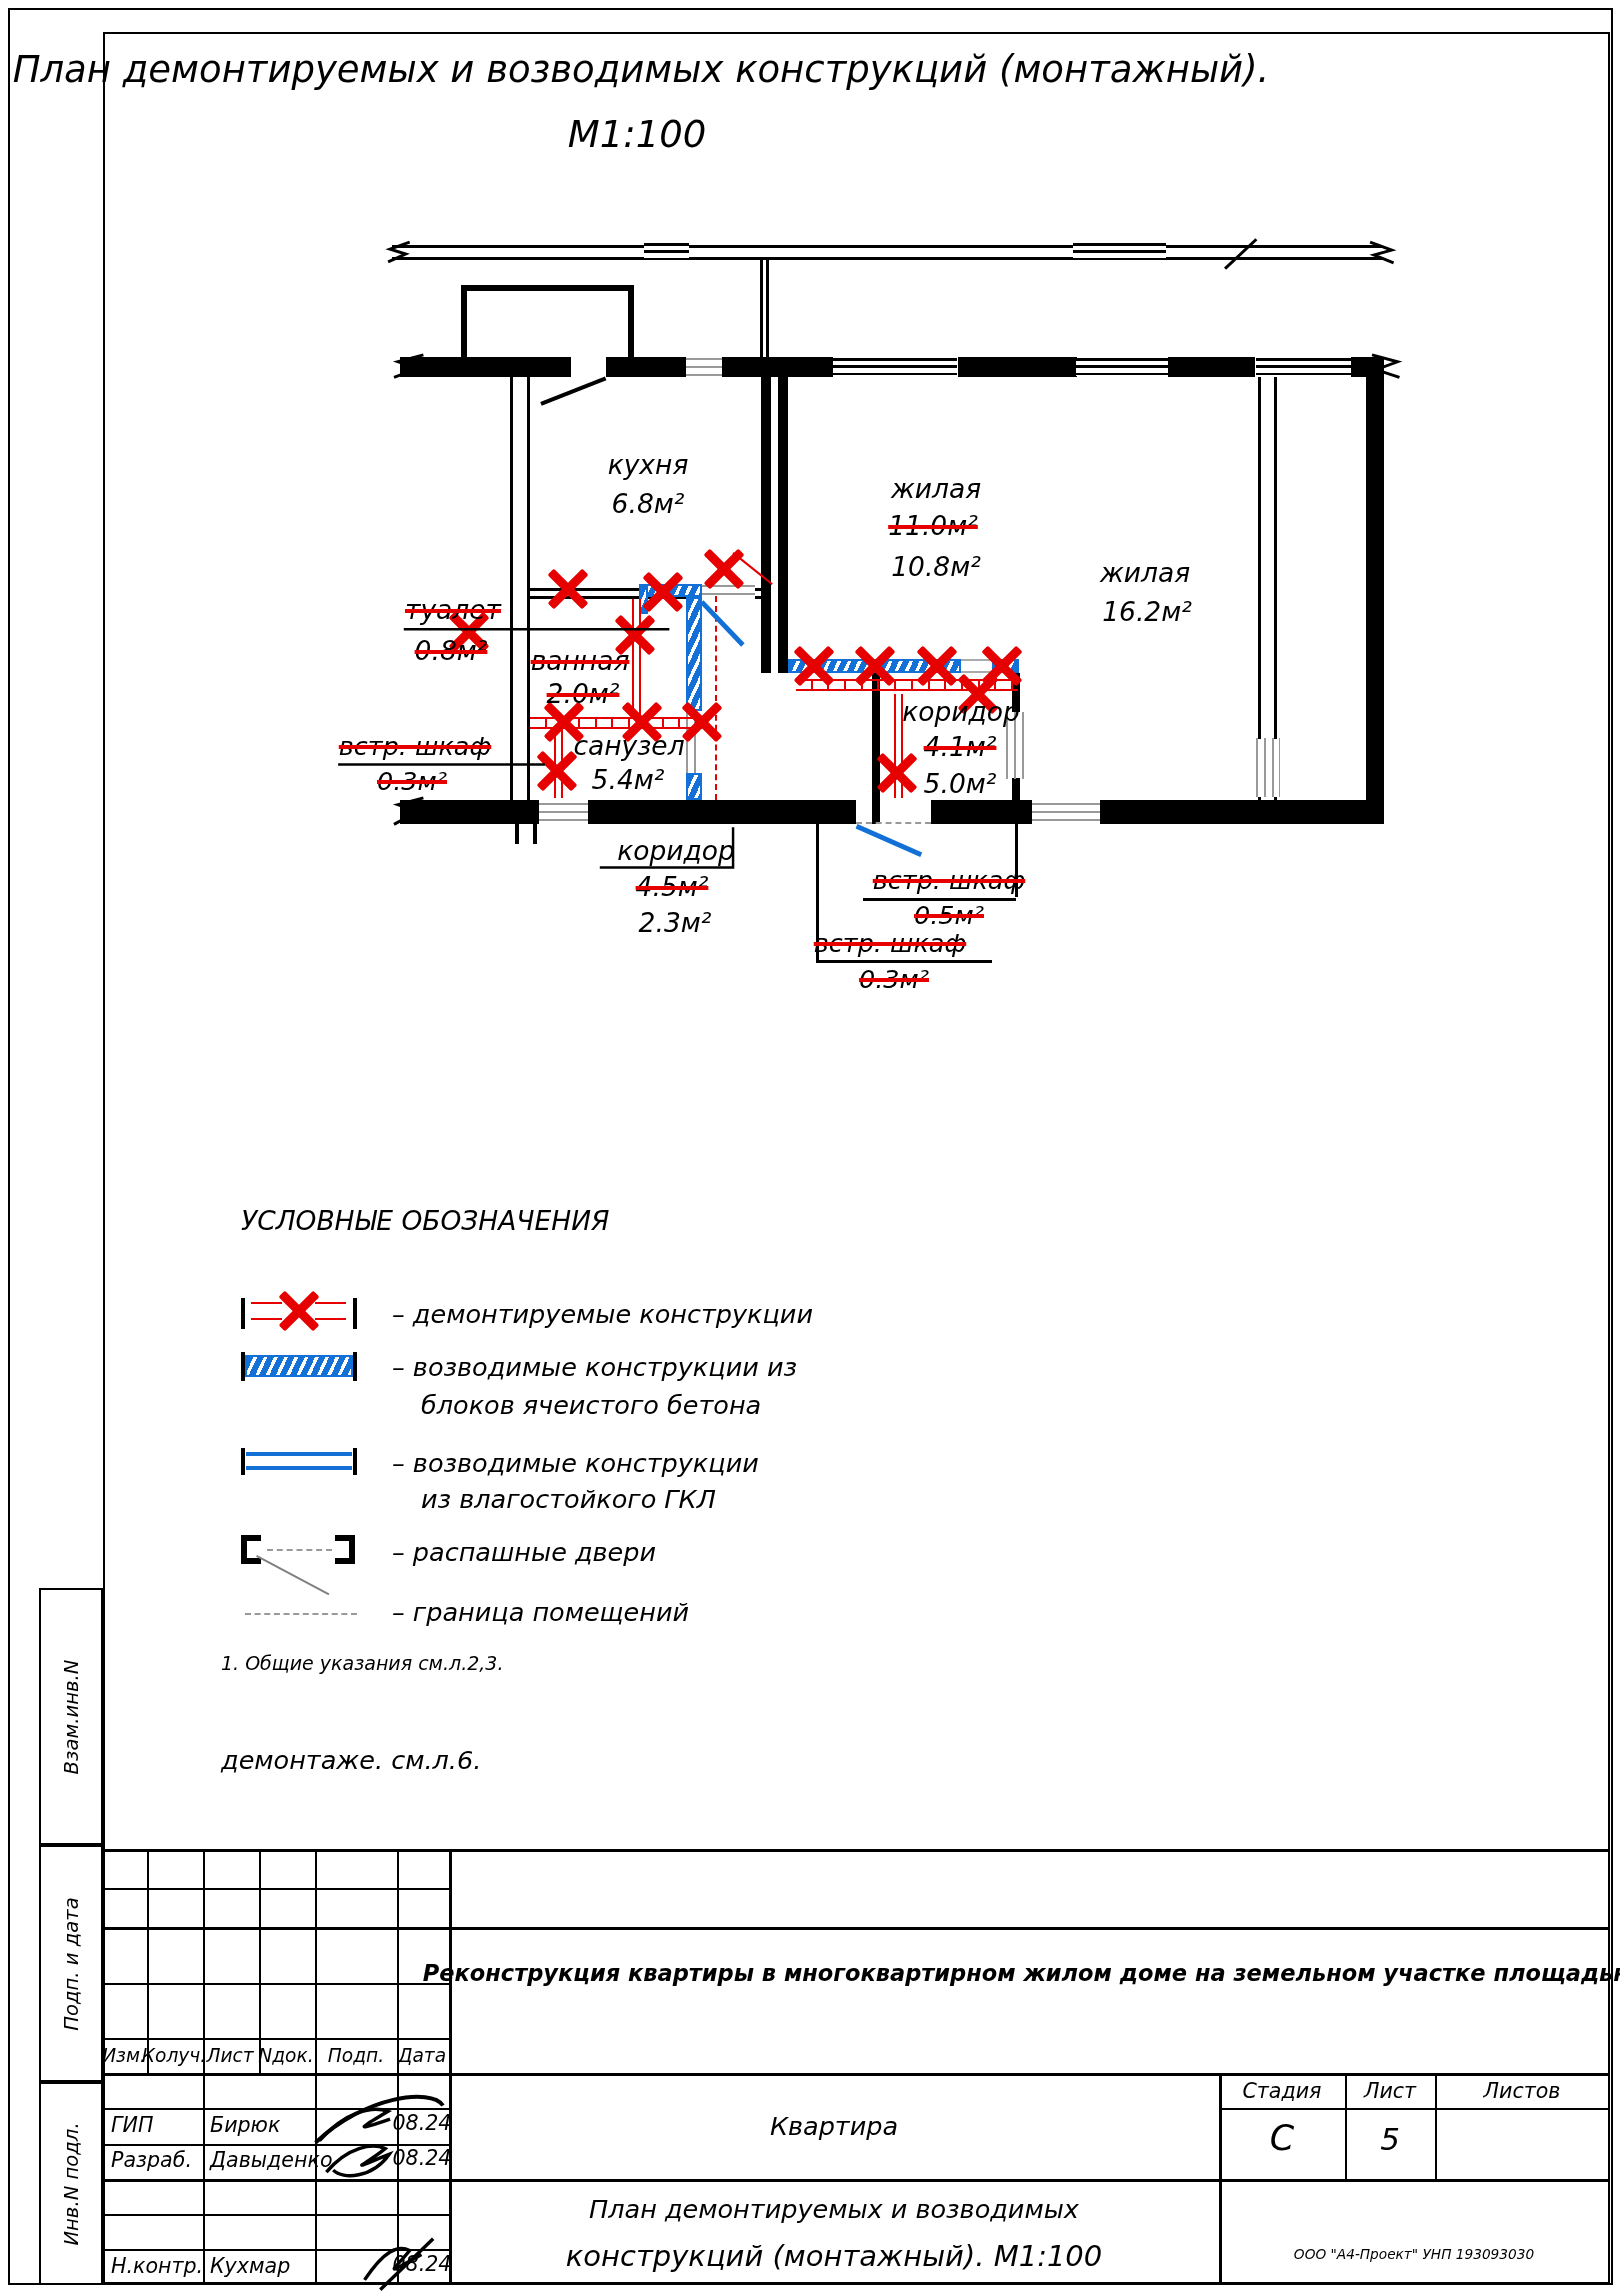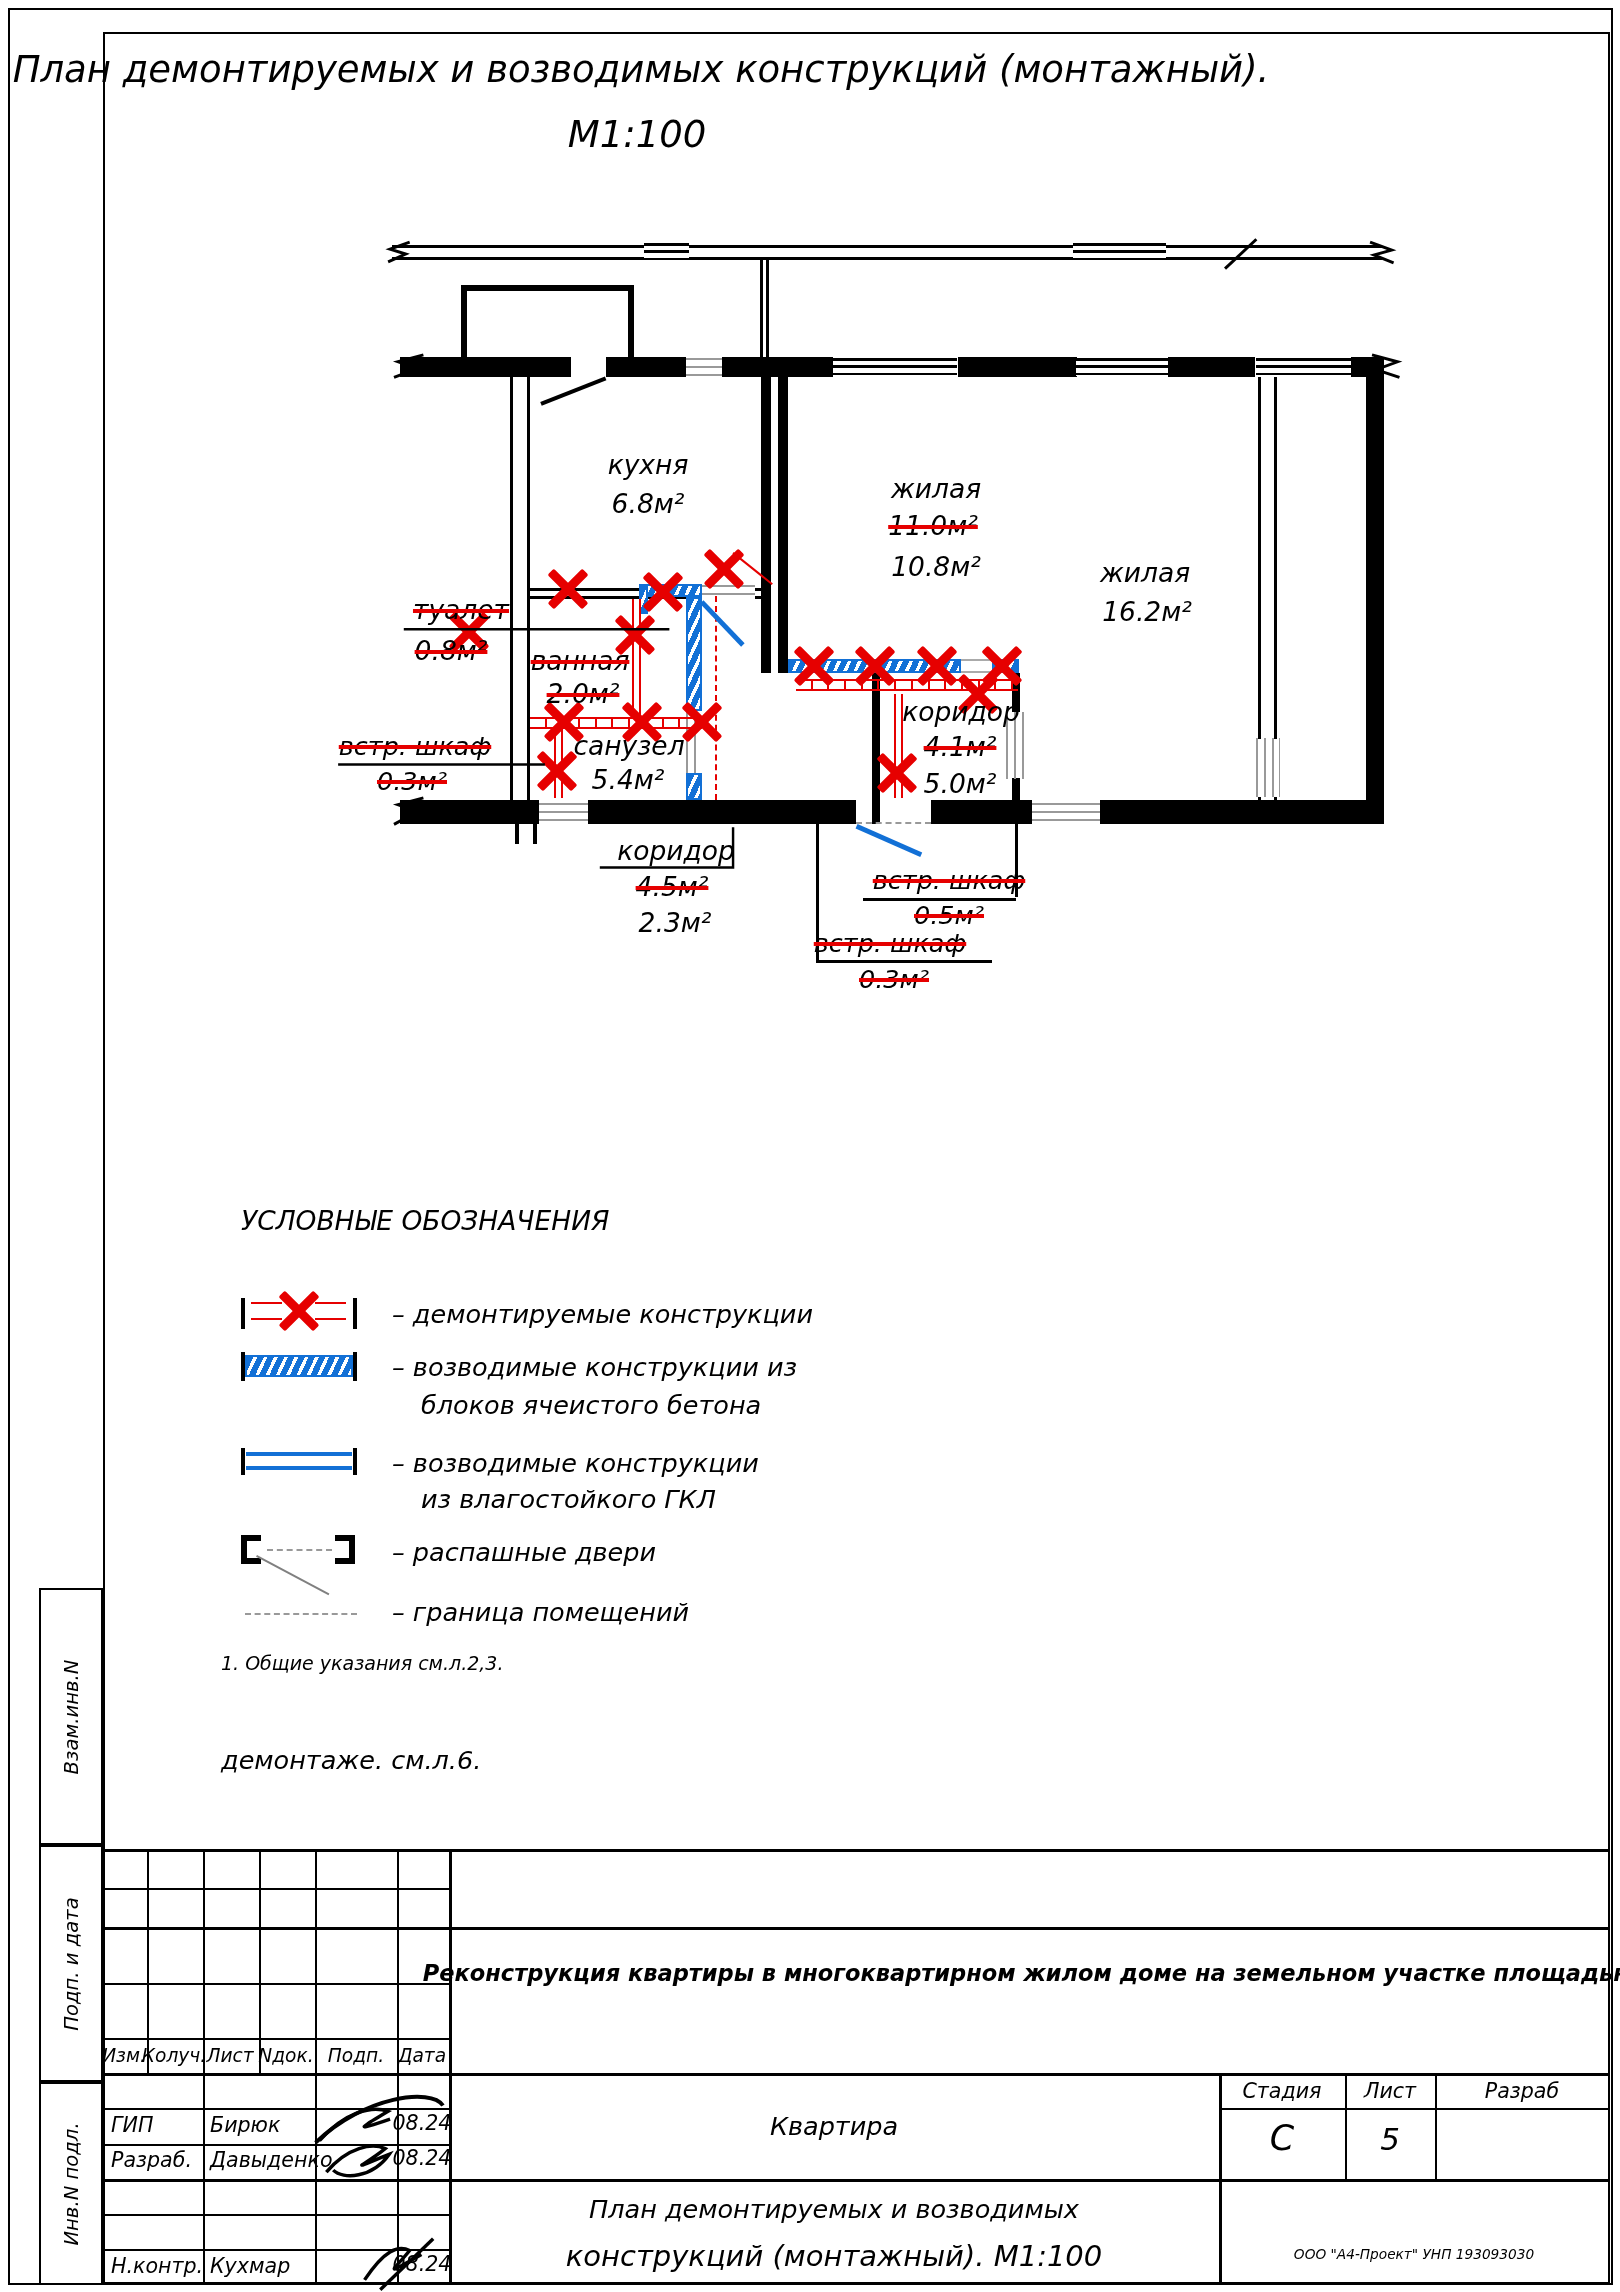--- a/index.html
+++ b/index.html
@@ -169,21 +169,21 @@
     <div class="lbl" style="left:933px;top:504px;">
       <span class="strike">11.0м²</span></div>
     <div class="lbl" style="left:936px;top:545px;">
       <span>10.8м²</span></div>
 
     <div class="lbl" style="left:1145px;top:551px;">
       <span>жилая</span></div>
     <div class="lbl" style="left:1147px;top:590px;">
       <span>16.2м²</span></div>
 
-    <div class="lbl" style="left:453px;top:588px;margin-left:8px;">
+    <div class="lbl" style="left:453px;top:588px;">
       <span class="strike">туалет</span></div>
     <div class="lbl" style="left:451px;top:629px;">
       <span class="strike">0.8м²</span></div>
 
     <div class="lbl" style="left:580px;top:639px;">
       <span class="strike">ванная</span></div>
     <div class="lbl" style="left:583px;top:672px;">
       <span class="strike">2.0м²</span></div>
 
     <div class="lbl" style="left:629px;top:724px;">
@@ -321,21 +321,21 @@
     <div class="tb" style="left:111px;top:2254px;font-size:20.6px;font-style:italic;">Н.контр.</div>
     <div class="tb" style="left:210px;top:2254px;font-size:20.6px;">Кухмар</div>
     <div class="lbl" style="left:422px;top:2254px;font-size:20.6px;">08.24</div>
 
     <div class="lbl" style="left:1029px;top:1962px;font-size:22.5px;font-weight:600;">Реконструкция квартиры в многоквартирном жилом доме на земельном участке площадью</div>
 
     <div class="lbl" style="left:834px;top:2113px;font-size:25.5px;">Квартира</div>
 
     <div class="lbl" style="left:1282px;top:2081px;font-size:20.6px;">Стадия</div>
     <div class="lbl" style="left:1390px;top:2081px;font-size:20.6px;">Лист</div>
-    <div class="lbl" style="left:1522px;top:2081px;font-size:20.6px;">Разраб</div>
+    <div class="lbl" style="left:1522px;top:2081px;font-size:20.6px;">Листов</div>
     <div class="lbl" style="left:1282px;top:2120px;font-size:35px;">С</div>
     <div class="lbl" style="left:1390px;top:2123px;font-size:31px;">5</div>
     <div class="lbl" style="left:1522px;top:2123px;font-size:31px;"></div>
 
     <div class="lbl" style="left:834px;top:2196px;font-size:25.5px;">План демонтируемых и возводимых</div>
     <div class="lbl" style="left:834px;top:2241px;font-size:29px;">конструкций (монтажный). М1:100</div>
 
     <div class="lbl" style="left:1414px;top:2247px;font-size:13.7px;">ООО "А4-Проект" УНП 193093030</div>
 
     <svg class="ovl" width="1620" height="2293" viewBox="0 0 1653 2339">

